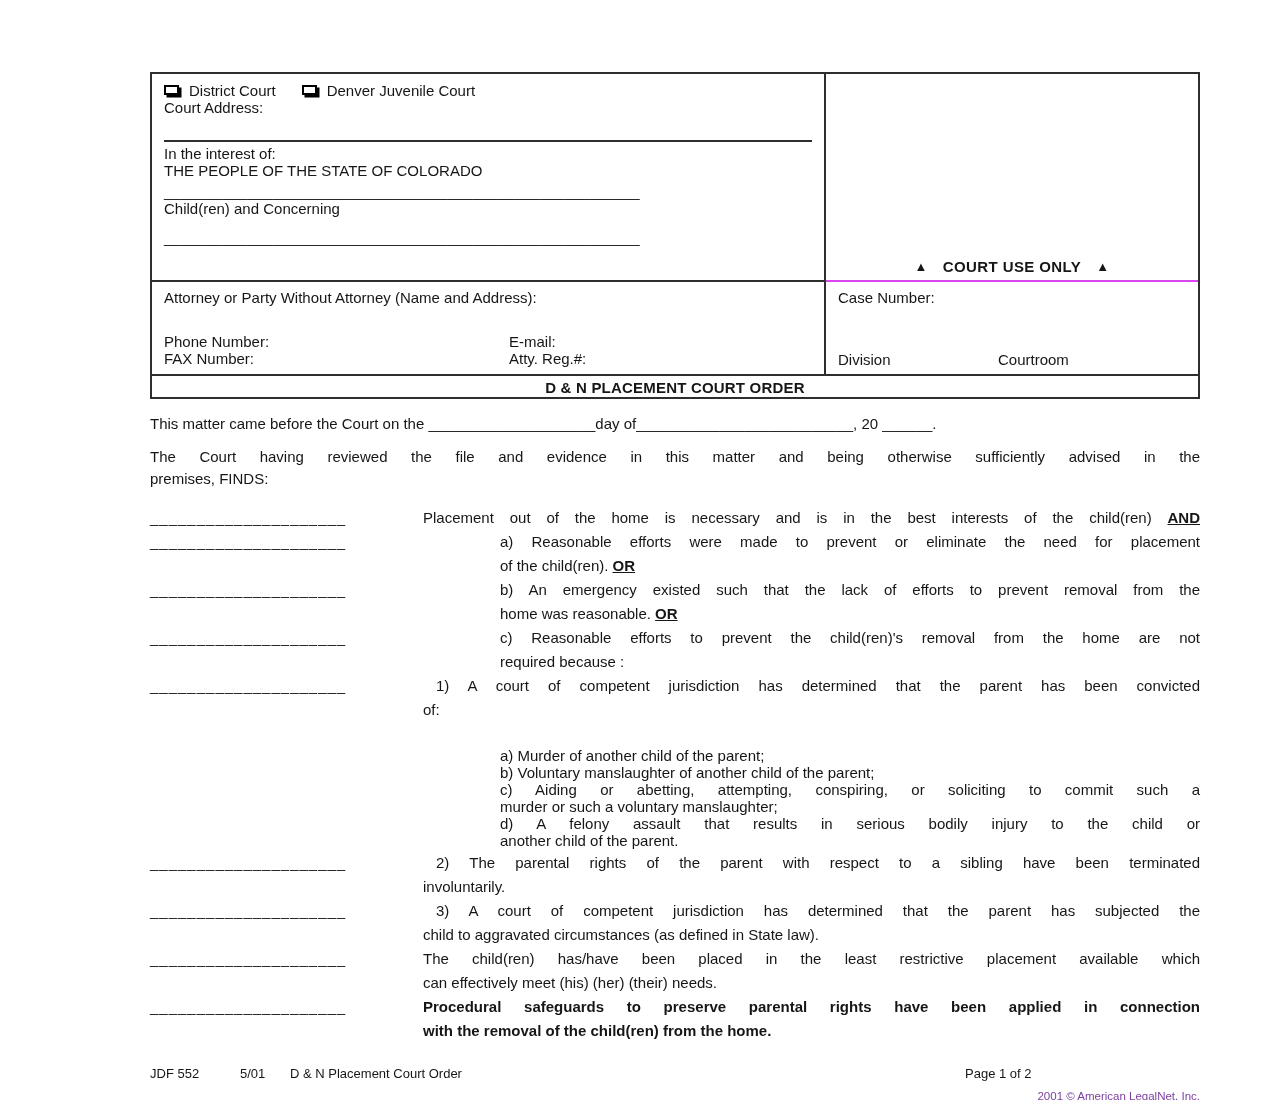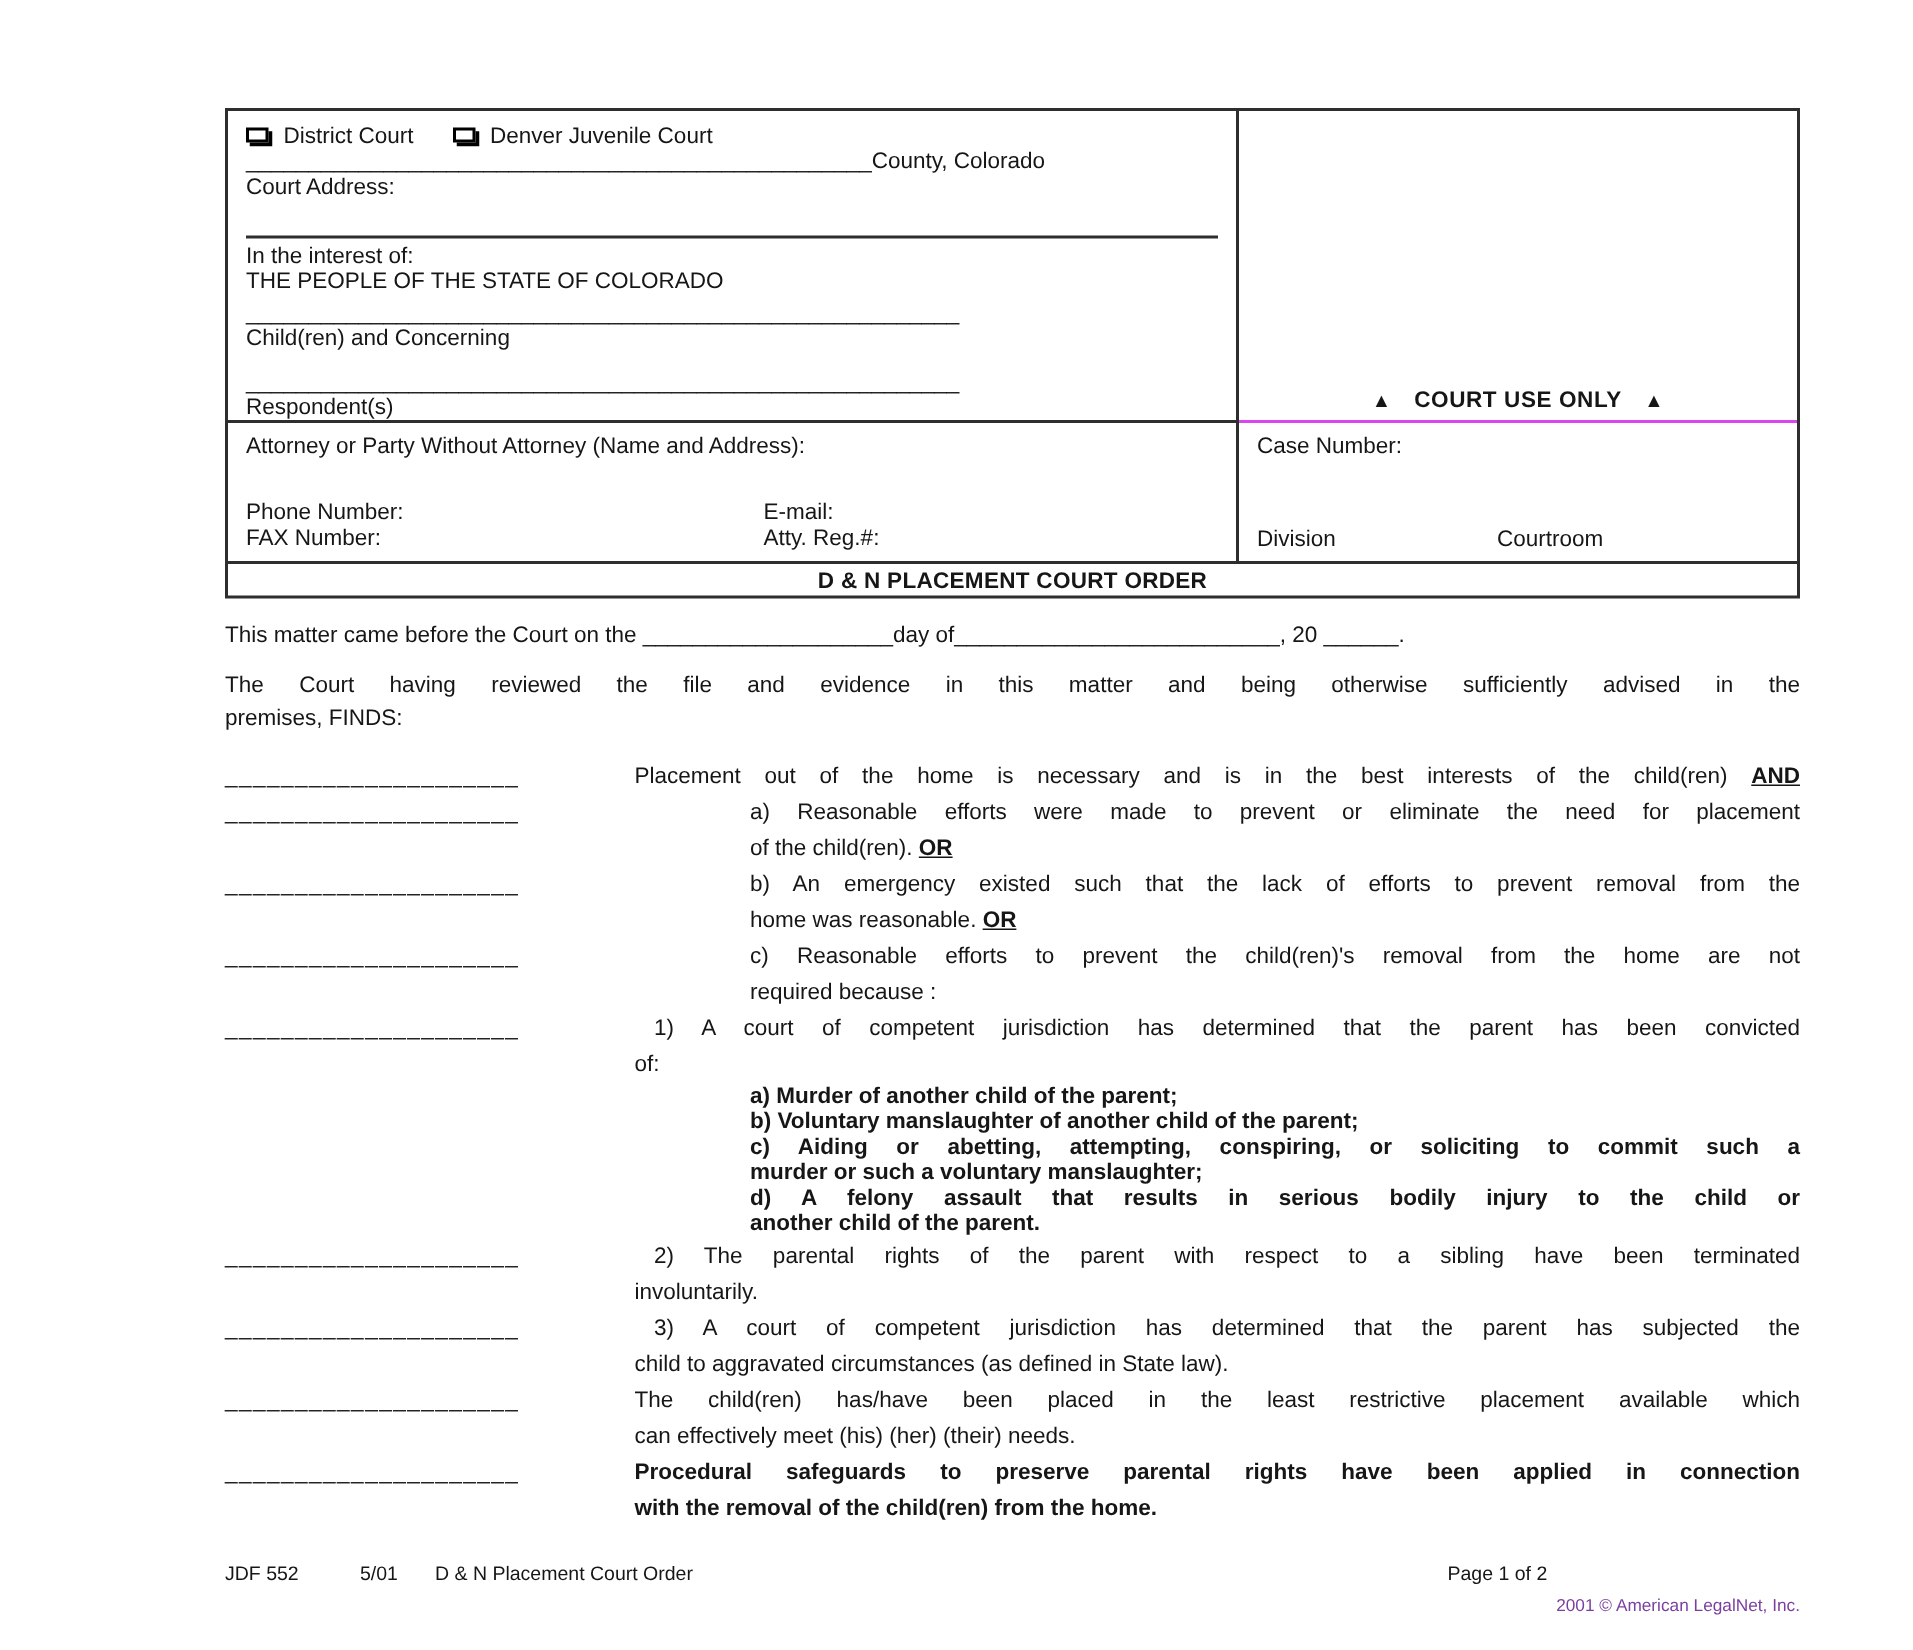--- a/index.html
+++ b/index.html
@@ -47,21 +47,21 @@
   .intro-p { margin-top: 12px; line-height: 22px; }
   .jl { text-align: justify; text-align-last: justify; }
   .jn { text-align: justify; }
 
   
   .findings { margin-top: 16px; }
   .f-row { display: flex; line-height: 24px; gap: 48px; }
   .f-blank { width: 225px; flex: none; letter-spacing: 1px; }
   .f-text { flex: 1; min-width: 0; }
   .f-text.bold { font-weight: bold; }
-  .f-sub { margin: 0 0 2px 77px; font-weight: bold; line-height: 17px; }
+  .f-sub { margin: 25px 0 2px 77px; font-weight: normal; line-height: 17px; }
   .tail { font-weight: bold; text-decoration: underline; }
 
   
   .footer { margin-top: 22px; position: relative; font-size: 13px; line-height: 17px; }
   .footer .f1 { display: inline-block; width: 90px; }
   .footer .f2 { display: inline-block; width: 50px; }
   .page-num { position: absolute; left: 815px; top: 0; }
   .copyright { text-align: right; margin-top: 8px; font-size: 11.5px; }
 </style>
 </head>
@@ -78,29 +78,27 @@
             <div class="ln cbx-row">
               <span class="cbx-group">
                 <span class="cbx"></span>
                 <span>District Court</span>
               </span>
               <span class="cbx-group">
                 <span class="cbx"></span>
                 <span>Denver Juvenile Court</span>
               </span>
             </div>
-            <div class="ln"><span class="blank">__________________________________________________</span><span>County, Colorado</span></div>
             <div class="ln">Court Address:</div>
             <div class="hr"></div>
             <div class="ln">In the interest of:</div>
             <div class="ln">THE PEOPLE OF THE STATE OF COLORADO</div>
             <div class="ln sp4"><span class="blank">_________________________________________________________</span></div>
             <div class="ln">Child(ren) and Concerning</div>
             <div class="ln sp12"><span class="blank">_________________________________________________________</span></div>
-            <div class="ln">Respondent(s)</div>
           </div>
 
           <div class="cell-attorney">
             <div class="ln">Attorney or Party Without Attorney (Name and Address):</div>
             <div class="atty-rows">
               <div class="ln row2">
                 <span class="c1">Phone Number:</span>
                 <span>E-mail:</span>
               </div>
               <div class="ln row2">

